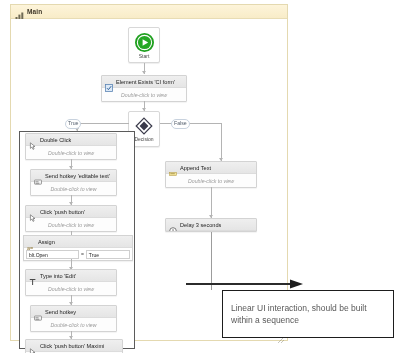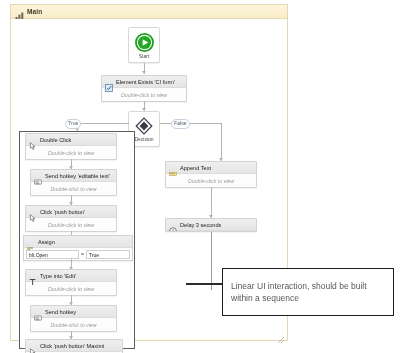--- a/index.html
+++ b/index.html
@@ -221,21 +221,21 @@
     width: 0; height: 0;
     border-left: 2.5px solid transparent;
     border-right: 2.5px solid transparent;
     border-top: 3.5px solid #b4b4b4;
   }
 
   
   #annotation {
     position: absolute;
     left: 222px;
-    top: 268px;
+    top: 290px;
     width: 172px;
     height: 48px;
     background: #ffffff;
     border: 1.5px solid #1d1d1d;
     box-sizing: border-box;
     display: flex;
     align-items: center;
     padding: 0 8px;
   }
   #annotation-text {

